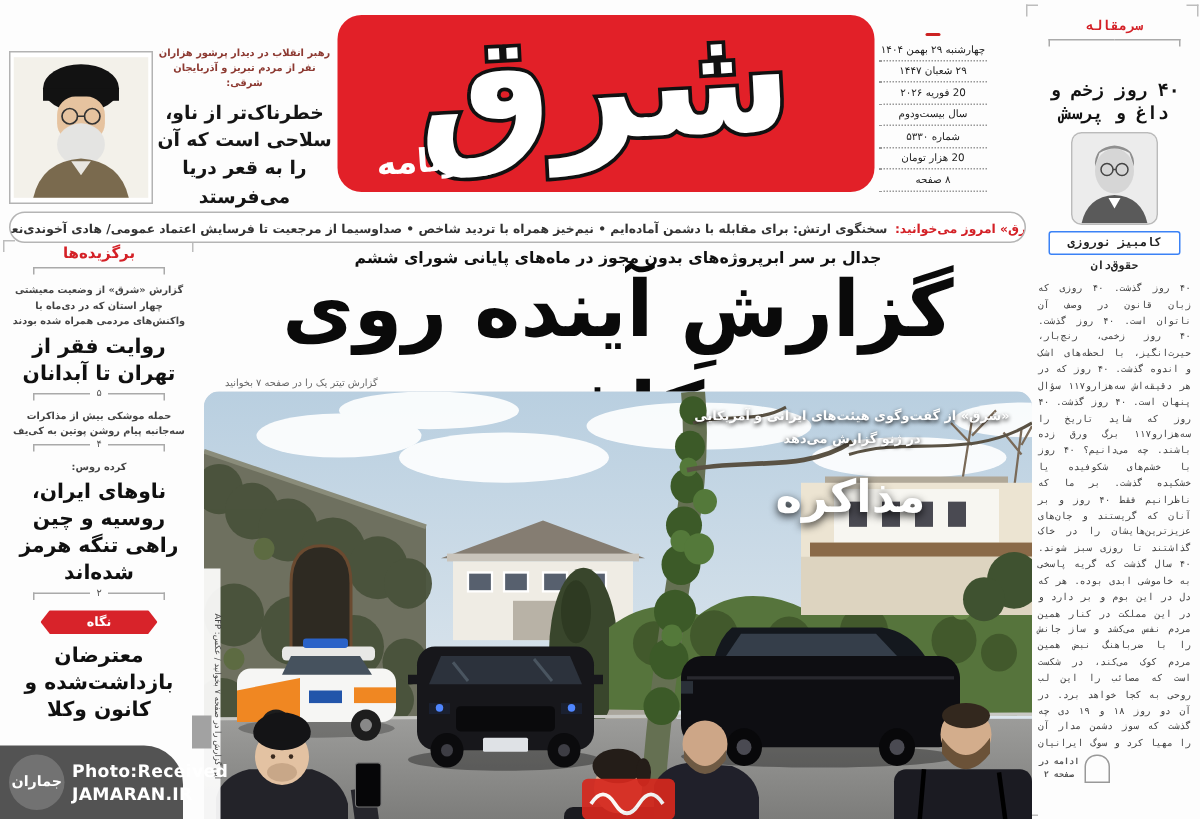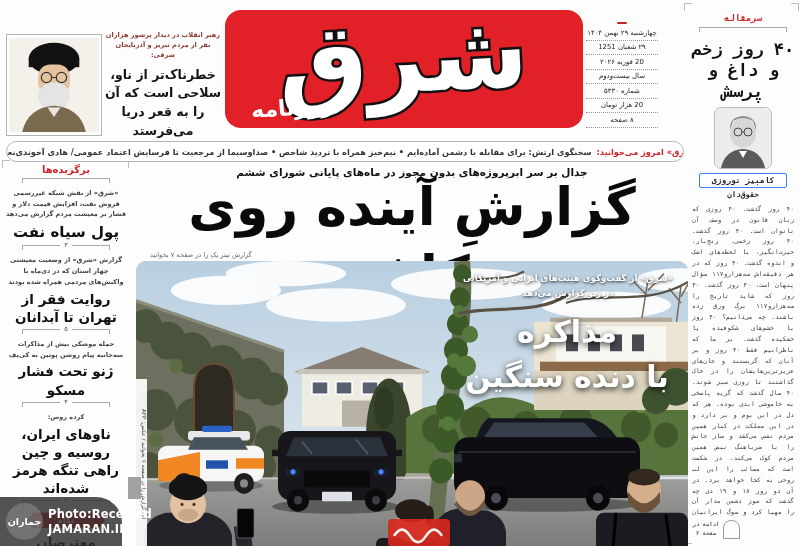--- a/index.html
+++ b/index.html
@@ -64,21 +64,21 @@
          clip-path:polygon(8% 0,92% 0,100% 50%,92% 100%,8% 100%,0 50%);}
   
   .divider{display:flex;align-items:flex-start;justify-content:center;margin:3px auto 2px;width:88px;}
   .d-line{flex:1;height:4px;border-top:1px solid #aaa;}
   .d-line.l{border-right:1px solid #aaa;}
   .d-line.r{border-left:1px solid #aaa;}
   .d-num{font-size:6.5px;color:#555;padding:0 4px;margin-top:-4px;background:#fdfdfd;}
   
   .ed-col{position:absolute;left:690px;top:2px;width:106px;height:542px;text-align:center;font-family:Liberation Mono, monospace;}
   .ed-section{color:#d42127;font-weight:bold;font-size:9px;margin-top:11px;}
-  .ed-head{font-size:17px;font-weight:bold;color:#111;margin:7px 0 5px;}
+  .ed-head{font-size:12px;font-weight:bold;color:#111;margin:22px 0 5px;}
   .ed-photo{width:56px;height:60px;margin:2px auto;border:1px solid #bbb;border-radius:7px;
             overflow:hidden;background:#eee;}
   .ed-photo svg{width:100%;height:100%;display:block;}
   .ed-name{margin:4px auto 2px;width:86px;border:1px solid #3b82f6;padding:2px 0;font-size:8px;
            font-weight:bold;color:#222;background:#fff;border-radius:2px;}
   .ed-role{font-size:7.5px;font-weight:bold;color:#222;margin-bottom:6px;}
   .ed-body{text-align:justify;font-size:6.3px;line-height:1.72;color:#3d3d3d;height:312px;
            overflow:hidden;padding:0 2px;}
   .ed-cont{display:flex;align-items:center;gap:3px;margin-top:3px;float:left;margin-left:2px;}
   .ed-arch{width:15px;height:17px;border:1px solid #999;border-radius:8px 8px 0 0;}
@@ -122,21 +122,21 @@
   <div class="logo-box">
     <svg class="logo-svg" viewBox="0 0 358 155">
       <text x="179" y="112" text-anchor="middle" font-family="DejaVu Sans, sans-serif" font-size="100" font-weight="bold" fill="#ffffff" stroke="#111" stroke-width="5" paint-order="stroke" transform="rotate(-3 179 100)">شرق</text>
     </svg>
     <div class="logo-sub">روزنامه</div>
   </div>
 
   <div class="date-col">
     <div class="date-tick"></div>
     <div class="date-row">چهارشنبه ۲۹ بهمن ۱۴۰۴</div>
-    <div class="date-row">۲۹ شعبان 1251</div>
+    <div class="date-row">۲۹ شعبان ۱۴۴۷</div>
     <div class="date-row">20 فوریه ۲۰۲۶</div>
     <div class="date-row">سال بیست‌ودوم</div>
     <div class="date-row">شماره ۵۳۳۰</div>
     <div class="date-row">20 هزار تومان</div>
     <div class="date-row">۸ صفحه</div>
   </div>
 
   <div class="today-strip">
     <span class="strip-label">در «شرق» امروز می‌خوانید:</span>
     <span class="strip-items">سخنگوی ارتش: برای مقابله با دشمن آماده‌ایم • نیم‌خیز همراه با تردید شاخص • صداوسیما از مرجعیت تا فرسایش اعتماد عمومی/ هادی آخوندی‌نعمت‌آباد</span>
@@ -340,64 +340,53 @@
       <path d="M492,220 Q508,242 524,220 L524,230 Q508,250 492,230 Z" fill="#6b5238"></path>
 
       <g opacity="0.92">
         <rect x="252" y="246" width="62" height="26" rx="4" fill="#d6281e"></rect>
         <path d="M258,262 Q266,250 274,262 T290,262 T306,262" stroke="#fff" stroke-width="2.5" fill="none"></path>
       </g>
     </svg>
     <div class="ph-kicker">«شرق» از گفت‌وگوی هیئت‌های ایرانی و آمریکایی در ژنو گزارش می‌دهد</div>
     <div class="ph-headline">
       <div>مذاکره</div>
-      <div>با دنده سنگین</div>
     </div>
     <div class="ph-credit">این گزارش را در صفحه ۷ بخوانید / عکس: AFP</div>
   </div>
   <div class="gray-tab"></div>
 
   <div class="wm">
     <div class="wm-logo">جماران</div>
     <div class="wm-text">
       <div>Photo:Received</div>
       <div>JAMARAN.IR</div>
     </div>
   </div>
 
   <div class="sidebar">
     <div class="sb-title">برگزیده‌ها</div>
     <div class="divider">
       <span class="d-line l"></span>
         <span class="d-line r"></span>
     </div>
 
-    <div>
-      <div class="sb-kicker">«شرق» از نقش شبکه غیررسمی فروش نفت، افزایش قیمت دلار و فشار بر معیشت مردم گزارش می‌دهد</div>
-      <div class="sb-head">پول سیاه نفت</div>
-      <div class="divider">
-        <span class="d-line l"></span>
-        <span class="d-num">۳</span>
-        <span class="d-line r"></span>
-      </div>
-    </div>
 
     <div>
       <div class="sb-kicker">گزارش «شرق» از وضعیت معیشتی چهار استان که در دی‌ماه با واکنش‌های مردمی همراه شده بودند</div>
       <div class="sb-head sm">روایت فقر از تهران تا آبدانان</div>
       <div class="divider">
         <span class="d-line l"></span>
         <span class="d-num">۵</span>
         <span class="d-line r"></span>
       </div>
     </div>
 
     <div>
       <div class="sb-kicker">حمله موشکی بیش از مذاکرات سه‌جانبه پیام روشن پوتین به کی‌یف</div>
-      <div class="sb-head sm">ژنو تحت فشار مسکو</div>
       <div class="divider">
         <span class="d-line l"></span>
         <span class="d-num">۴</span>
         <span class="d-line r"></span>
       </div>
     </div>
 
     <div>
       <div class="sb-kicker">کرده روس:</div>
       <div class="sb-head sm">ناوهای ایران، روسیه و چین راهی تنگه هرمز شده‌اند</div>

